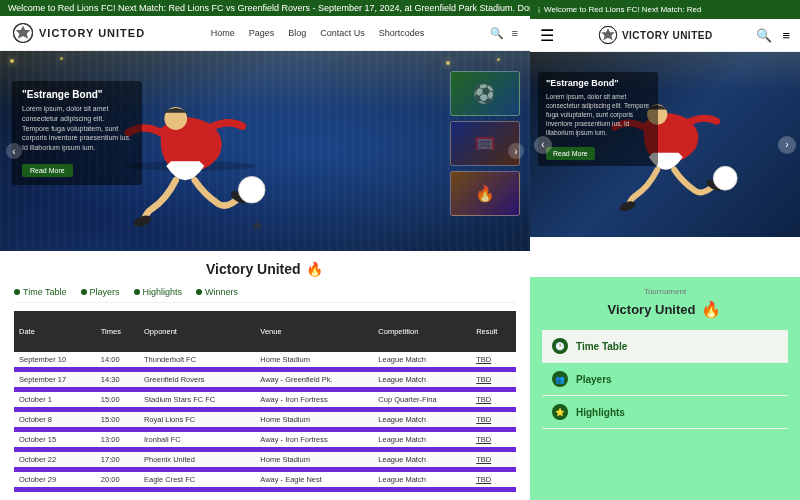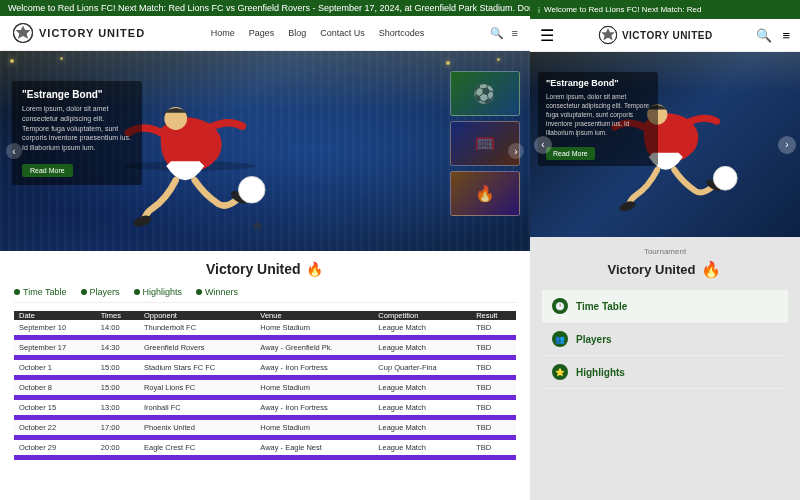--- a/index.html
+++ b/index.html
@@ -244,34 +244,35 @@
 
     
     .data-table {
       width: 100%;
       border-collapse: collapse;
       font-size: 7.5px;
     }
     .data-table th {
       background: #2c2c2c;
       color: #fff;
-      padding: 0 5px;
+      padding: 16px 5px;
       text-align: left;
       font-weight: normal;
     }
     .data-table td {
       padding: 3px 5px;
       border-bottom: 5px solid #6d28d9;
       color: #333;
     }
     .data-table tr:nth-child(even) td {
       background: #f9f9f9;
     }
     .result-tbd {
       color: #999;
+      text-decoration: underline;
     }
 
     
     .right-panel {
       width: 270px;
       height: 500px;
       background: #e8e8e8;
       position: relative;
       overflow: hidden;
     }
@@ -380,22 +381,23 @@
       font-size: 10px;
       cursor: pointer;
       z-index: 6;
     }
     .mobile-arrow-left { left: 4px; }
     .mobile-arrow-right { right: 4px; }
 
     
     .mobile-content {
       padding: 10px 12px;
-      background: #e5e5e5;
+      background: #86efac;
       flex: 1;
+      margin-top: 40px;
     }
     .mobile-tournament-label {
       text-align: center;
       font-size: 8px;
       color: #777;
       margin-bottom: 2px;
     }
     .mobile-section-title-wrap {
       display: flex;
       align-items: center;

